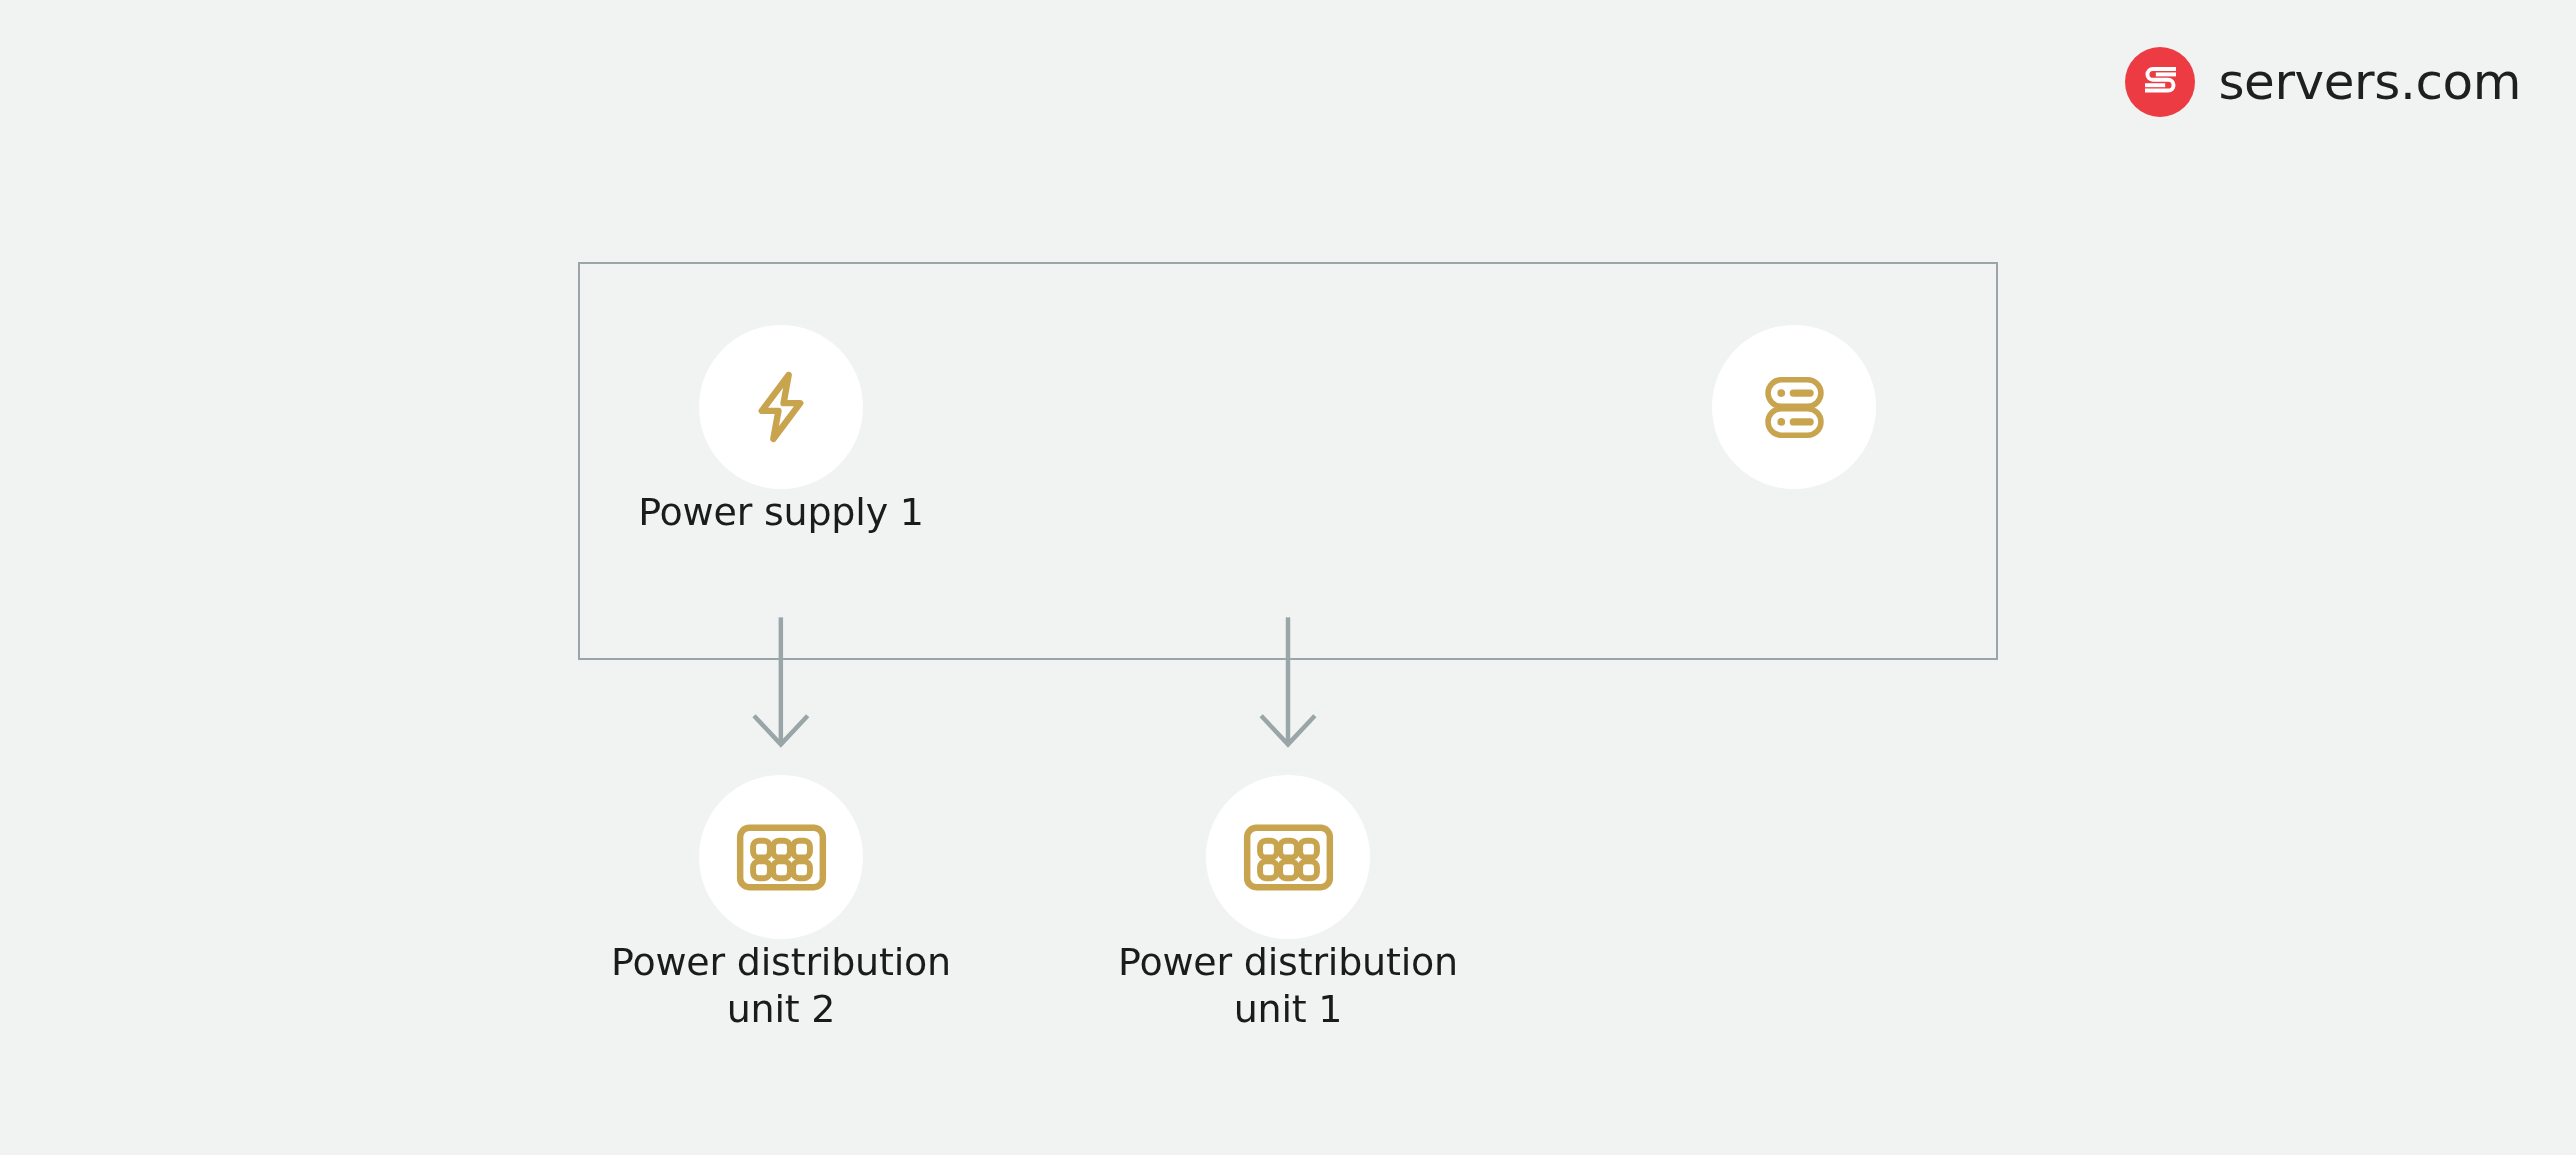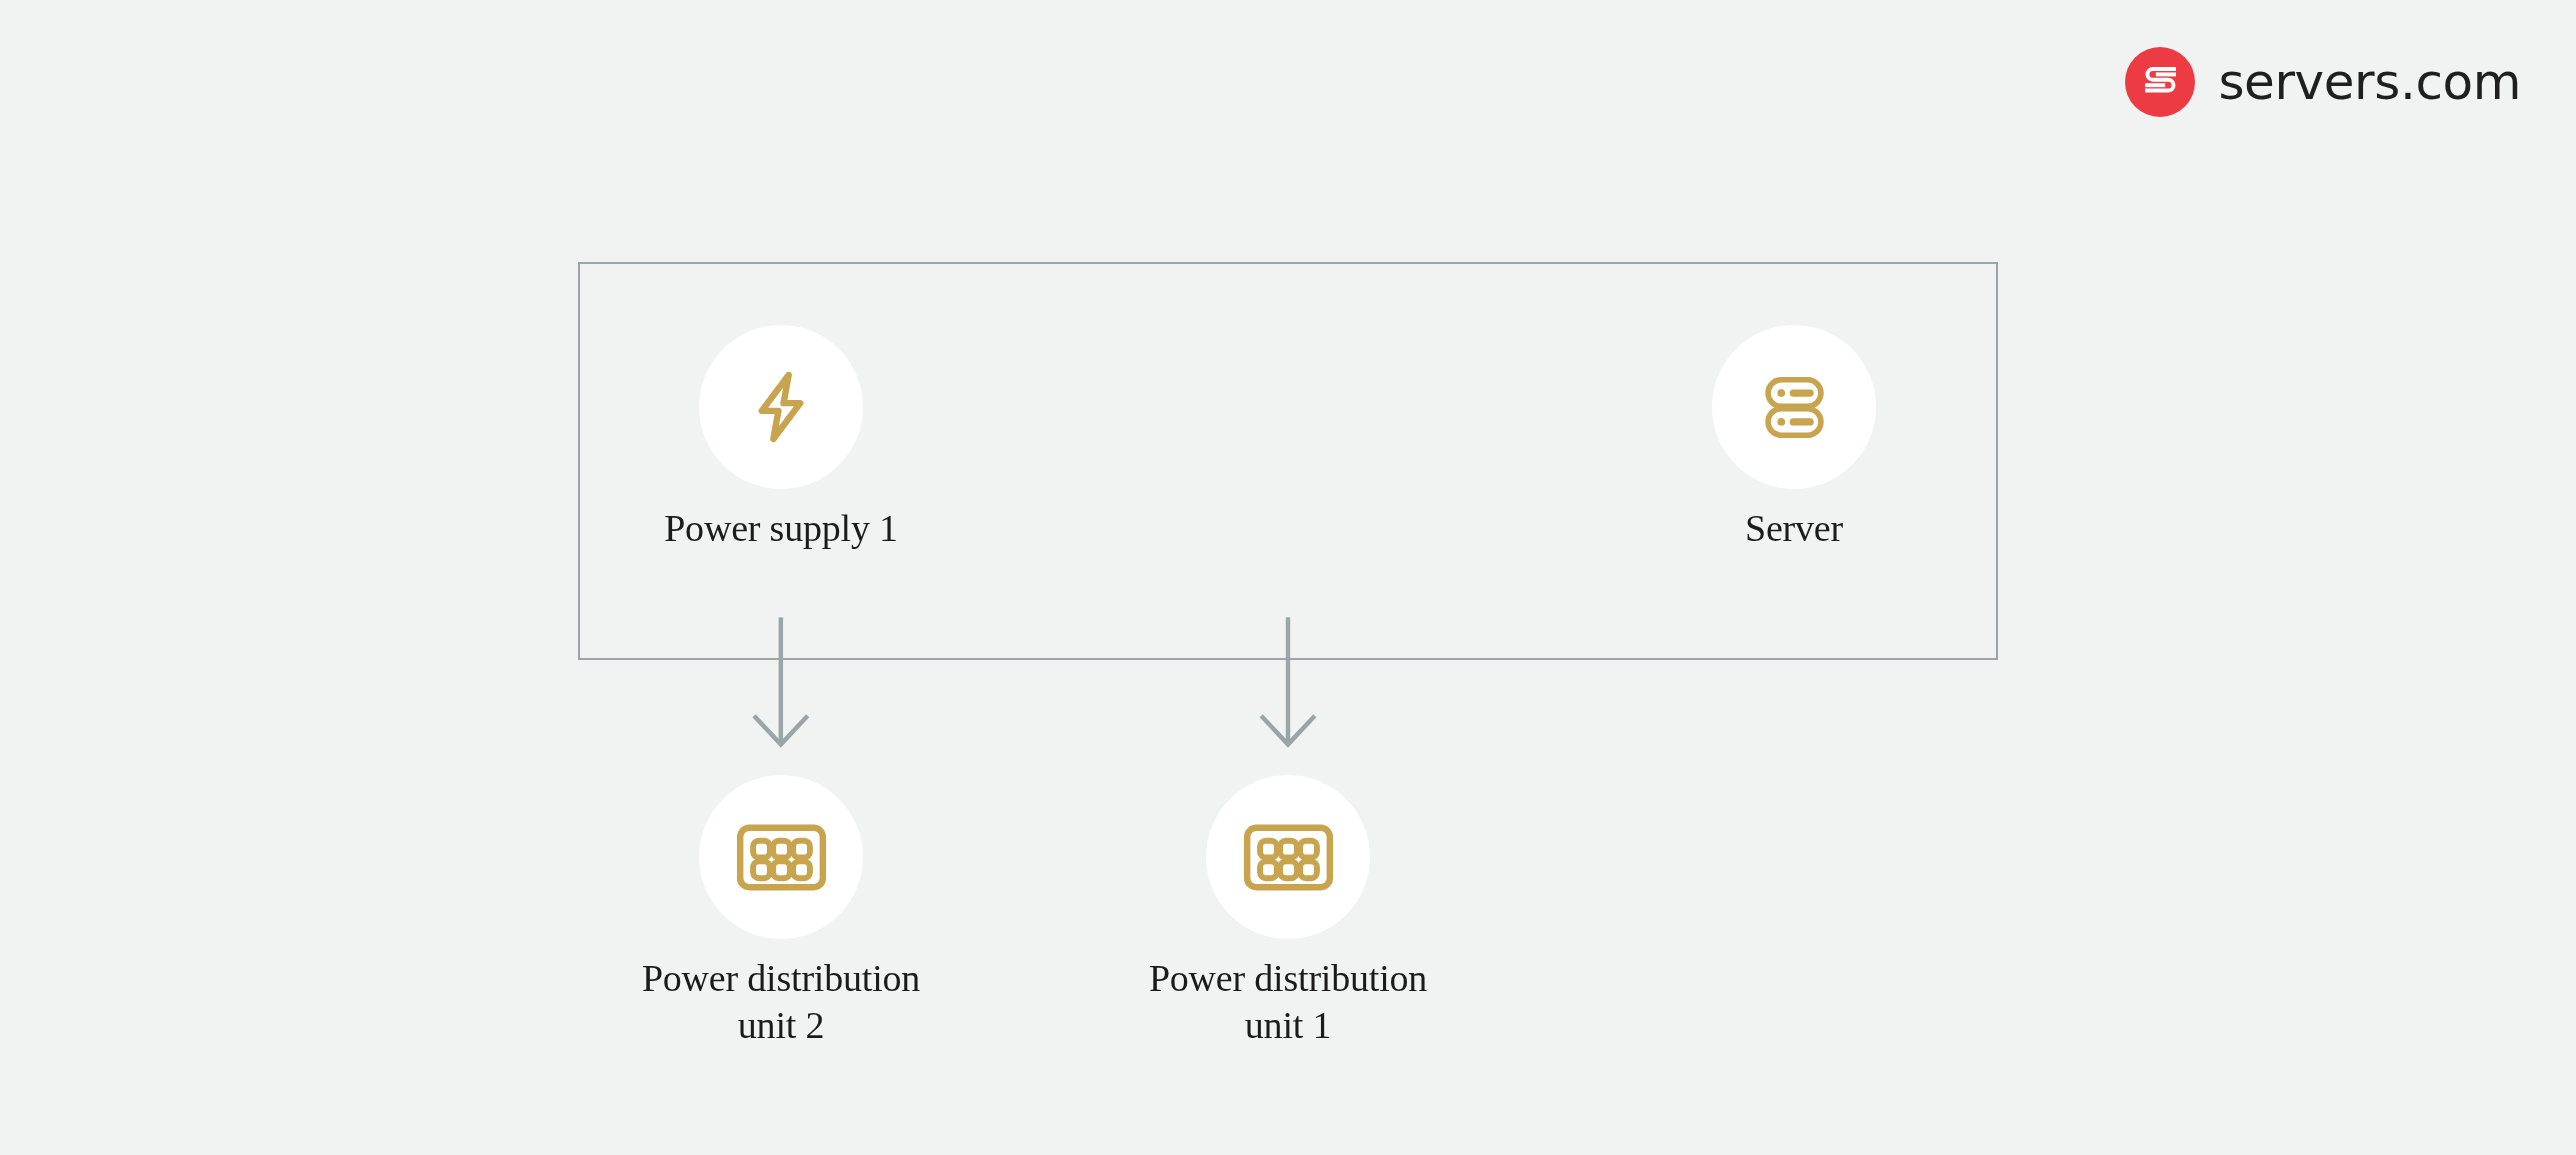--- a/index.html
+++ b/index.html
@@ -77,27 +77,25 @@
     height: 164px;
     border-radius: 50%;
     background: #ffffff;
     margin: 0 auto;
     display: flex;
     align-items: center;
     justify-content: center;
   }
   .node-circle svg { display: block; }
   .node-label {
-    margin-top: 16px;
     font-size: 38px;
     line-height: 1.24;
     color: #1b1b1b;
     letter-spacing: -0.2px;
     white-space: pre-line;
-    font-family: Liberation Serif, serif;
   }
 
   
   .row-top  { top: 325px; }
   .row-bot  { top: 775px; }
 
   .col-1 { left: 781px; }
   .col-2 { left: 1288px; }
   .col-3 { left: 1794px; }
 
@@ -163,21 +161,20 @@
         <g fill="none" stroke="#c8a44e" stroke-width="4.6">
           <rect x="10" y="9" width="44" height="22" rx="11" ry="11"></rect>
           <rect x="10" y="33" width="44" height="22" rx="11" ry="11"></rect>
           <line x1="31" y1="20" x2="45" y2="20" stroke-width="6" stroke-linecap="round"></line>
           <line x1="31" y1="44" x2="45" y2="44" stroke-width="6" stroke-linecap="round"></line>
         </g>
         <circle cx="21" cy="20" r="3.2" fill="#c8a44e"></circle>
         <circle cx="21" cy="44" r="3.2" fill="#c8a44e"></circle>
       </svg>
     </div>
-    <div class="node-label">Server</div>
   </div>
 
   <div class="node row-bot col-1">
     <div class="node-circle">
       <svg width="93" height="93" viewBox="0 0 72 56" aria-hidden="true">
         <g fill="none" stroke="#c8a44e">
           <rect x="4" y="5" width="64" height="46" rx="7" ry="7" stroke-width="5"></rect>
           <rect x="14" y="15" width="13" height="13" rx="4.5" ry="4.5" stroke-width="4.6"></rect>
           <rect x="29.5" y="15" width="13" height="13" rx="4.5" ry="4.5" stroke-width="4.6"></rect>
           <rect x="45" y="15" width="13" height="13" rx="4.5" ry="4.5" stroke-width="4.6"></rect>

